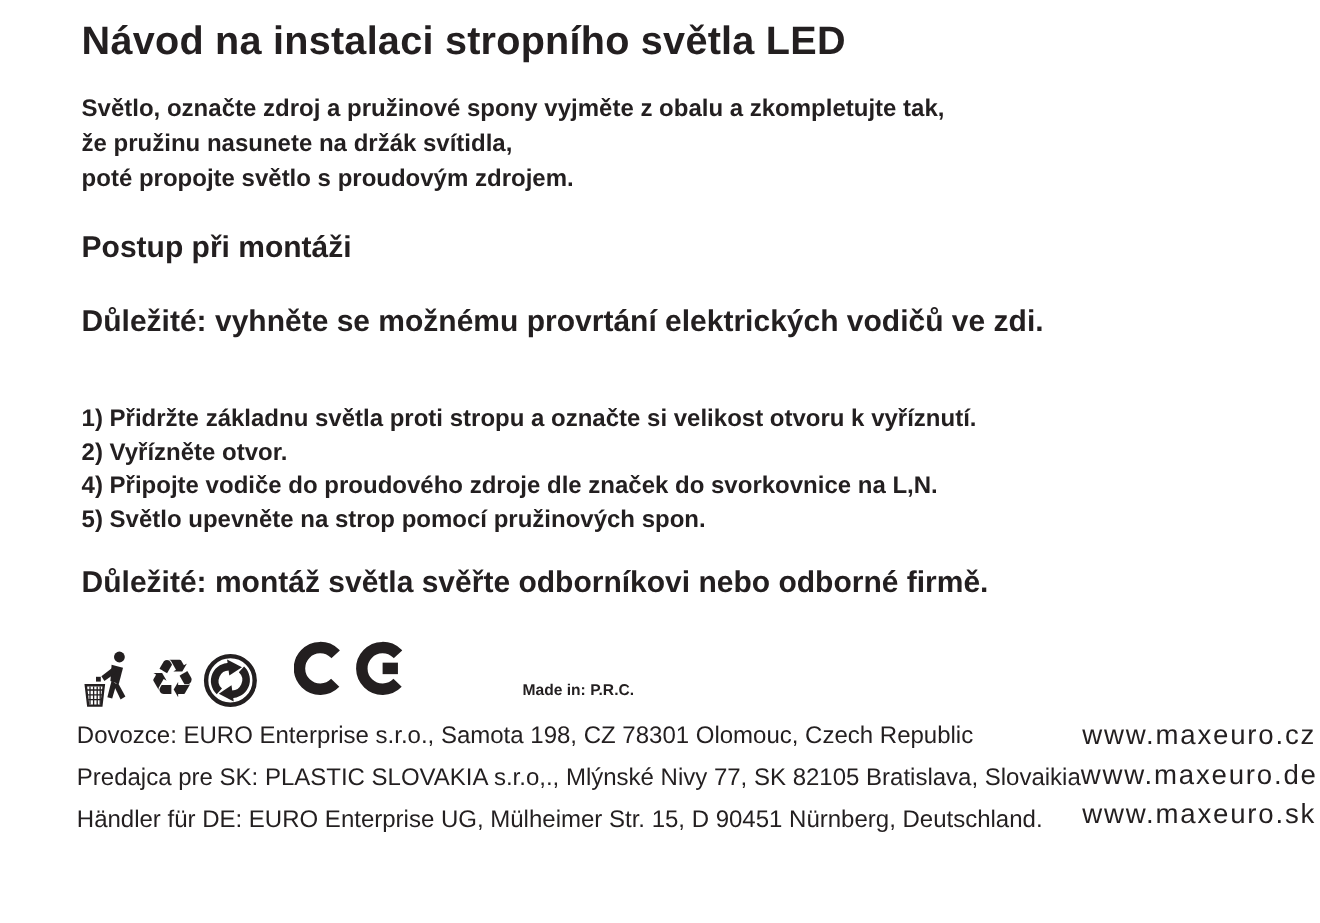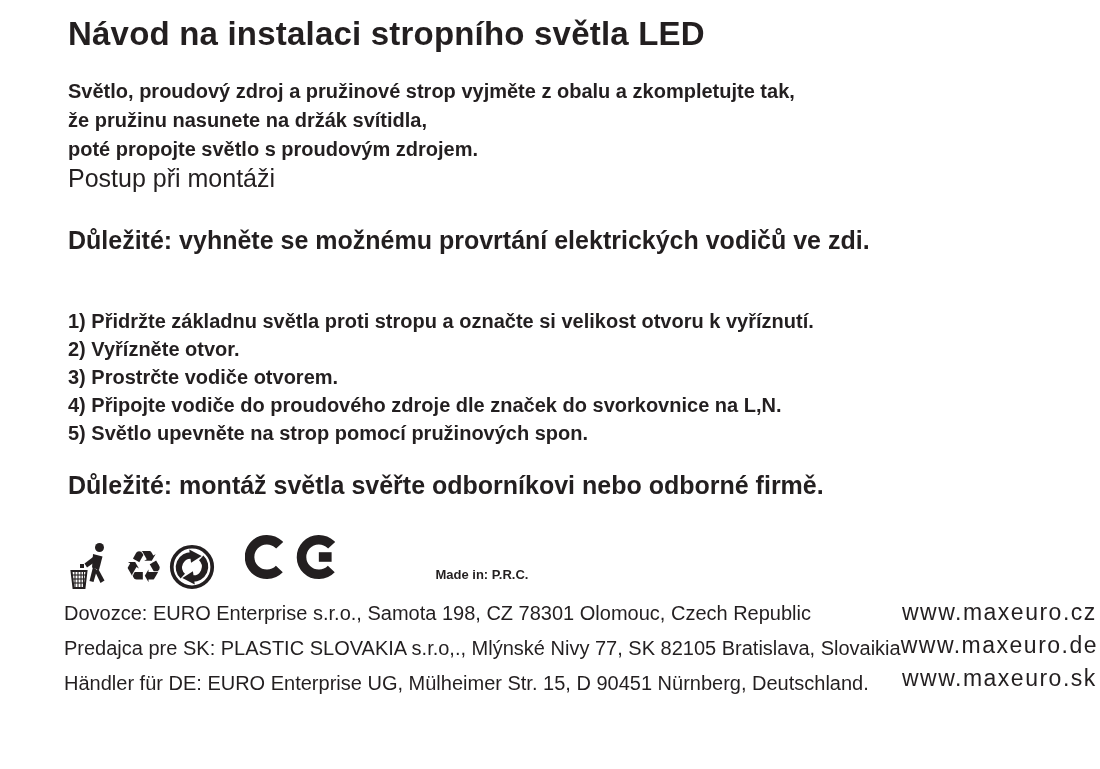--- a/index.html
+++ b/index.html
@@ -21,22 +21,23 @@
 
   .intro {
     margin-top: 24px;
     font-size: 20px;
     font-weight: bold;
     line-height: 29px;
   }
   .intro span { display: block; }
 
   .section-heading {
+    margin-top: 28px;
     font-size: 25px;
-    font-weight: normal;
+    font-weight: bold;
   }
 
   .warning {
     font-size: 25px;
     font-weight: bold;
   }
   .warning.first { margin-top: 33px; }
   .warning.second { margin-top: 24px; }
 
   .steps {
@@ -96,33 +97,32 @@
   svg { display: block; }
 </style>
 </head>
 <body>
 
 <div class="page">
 
   <h1 class="title">Návod na instalaci stropního světla LED</h1>
 
   <p class="intro">
-    <span>Světlo, proudový zdroj a pružinové strop vyjměte z obalu a zkompletujte tak,</span>
+    <span>Světlo, označte zdroj a pružinové spony vyjměte z obalu a zkompletujte tak,</span>
     <span>že pružinu nasunete na držák svítidla,</span>
     <span>poté propojte světlo s proudovým zdrojem.</span>
   </p>
 
   <h2 class="section-heading">Postup při montáži</h2>
 
   <p class="warning first">Důležité: vyhněte se možnému provrtání elektrických vodičů ve zdi.</p>
 
   <div class="steps">
     <div>1) Přidržte základnu světla proti stropu a označte si velikost otvoru k vyříznutí.</div>
     <div>2) Vyřízněte otvor.</div>
-    <div>3) Prostrčte vodiče otvorem.</div>
     <div>4) Připojte vodiče do proudového zdroje dle značek do svorkovnice na L,N.</div>
     <div>5) Světlo upevněte na strop pomocí pružinových spon.</div>
   </div>
 
   <p class="warning second">Důležité: montáž světla svěřte odborníkovi nebo odborné firmě.</p>
 
   <div class="icons-row">
 
     <span class="icon-box icon-tidyman">
       <svg viewBox="0 0 100 100" width="50" height="52" fill="#231f20">

